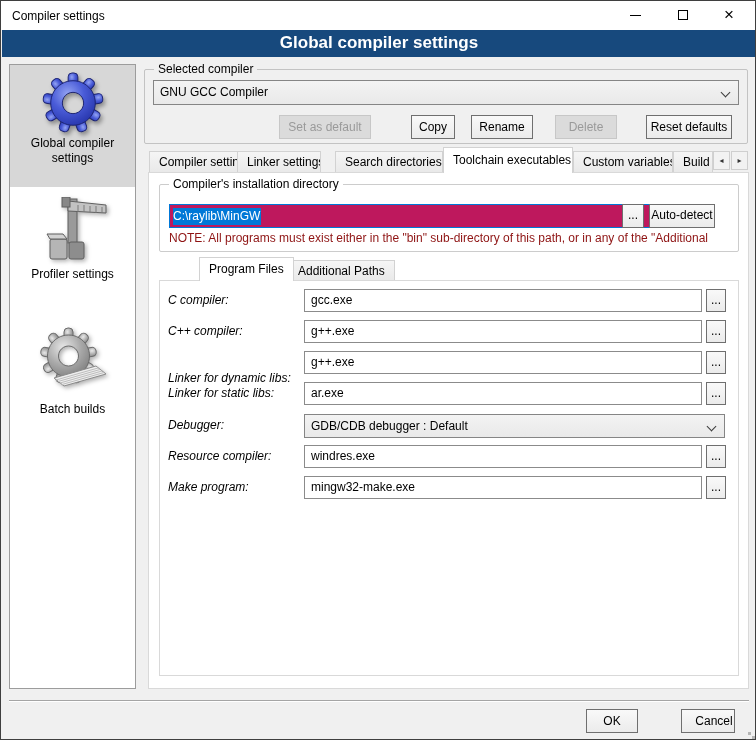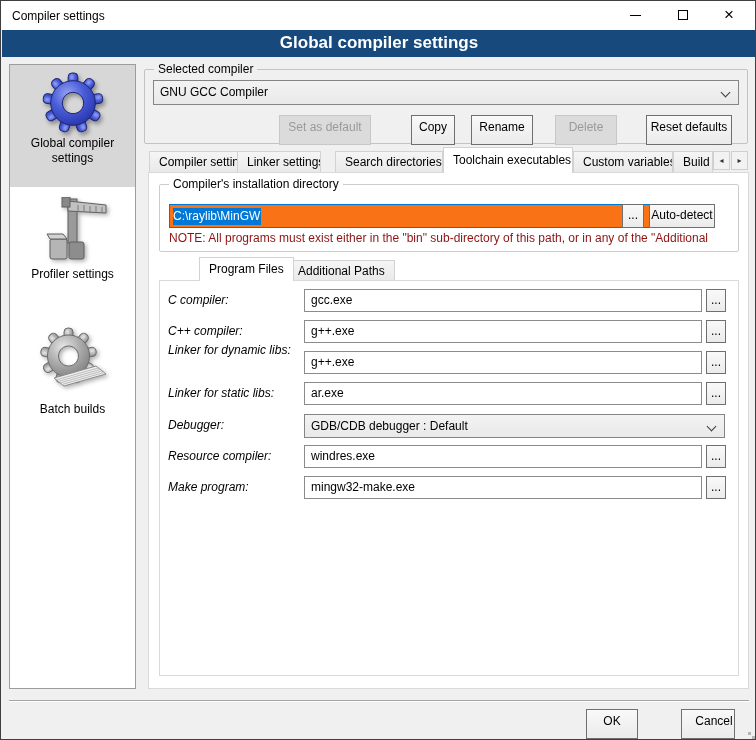--- a/index.html
+++ b/index.html
@@ -25,21 +25,21 @@
            border:1px solid #9c9c9c;}
   .sb-item{position:relative;width:100%;text-align:center;}
   .sb-item.selected{background:#d7d7d7;}
   .sb-item .ic{display:block;margin:0 auto;}
   .sb-label{display:block;line-height:15px;padding:2px 6px 6px 6px;}
   
   .groupbox{position:absolute;border:1px solid #c3c3c3;border-radius:2px;}
   .legend{position:absolute;top:-8px;left:9px;padding:0 4px;background:#f0f0f0;line-height:15px;}
   .legend.on-white{background:#fff;}
   
-  .btn{position:absolute;height:30px;border:1px solid #6f6f6f;
+  .btn{position:absolute;height:24px;border:1px solid #6f6f6f;
        background:linear-gradient(#f9f9f9,#ebebeb);text-align:center;line-height:22px;
        white-space:nowrap;overflow:hidden;}
   .btn.disabled{background:#dbdbdb;border-color:#c7c7c7;color:#9a9a9a;}
   .btn.small{line-height:20px;}
   
   .combo{position:absolute;border:1px solid #858585;background:linear-gradient(#f3f3f3,#e9e9e9);
          line-height:23px;padding-left:6px;}
   .chev{position:absolute;right:9px;top:8px;width:7px;height:7px;
         border-right:1.4px solid #3c3c3c;border-bottom:1.4px solid #3c3c3c;
         transform:rotate(45deg);}
@@ -47,21 +47,21 @@
   .tab{position:absolute;top:150px;height:21px;line-height:20px;padding:0 9px;
        border:1px solid #d2d2d2;border-bottom:none;background:linear-gradient(#f5f5f5,#e9e9e9);
        white-space:nowrap;overflow:hidden;z-index:1;}
   .tab.active{top:146px;height:26px;line-height:25px;background:#fff;z-index:3;}
   .tab-arrow{position:absolute;top:150px;width:17px;height:19px;border:1px solid #cfcfcf;
              background:#f2f2f2;text-align:center;line-height:17px;font-size:8px;color:#333;z-index:1;}
   
   .tabpanel{position:absolute;left:147px;top:171px;width:601px;height:517px;background:#fff;
             border:1px solid #d9d9d9;z-index:2;}
   
-  .path-input{position:absolute;left:168px;top:203px;width:484px;height:24px;background:#f97316;
+  .path-input{position:absolute;left:168px;top:203px;width:484px;height:24px;background:#be185d;
               border:1px solid #0078d7;line-height:22px;padding-left:3px;overflow:hidden;}
   .path-input .sel{background:#0078d7;color:#fff;padding:1px 1px 2px 0;}
   .note{position:absolute;left:168px;top:230px;width:568px;height:16px;color:#8e1313;
         white-space:nowrap;overflow:hidden;}
   
   .itab{position:absolute;border:1px solid #d2d2d2;border-bottom:none;
         background:linear-gradient(#f5f5f5,#e9e9e9);padding:0 9px;white-space:nowrap;z-index:3;margin-left:40px;}
   .itab.active{background:#fff;z-index:5;}
   .innerpanel{position:absolute;left:158px;top:279px;width:580px;height:396px;background:#fff;
               border:1px solid #d9d9d9;z-index:4;}
@@ -222,21 +222,21 @@
   <div class="innerpanel"></div>
 
   <span class="frm-label" style="top:292px;">C compiler:</span>
   <div class="frm-field" style="top:288px;">gcc.exe</div>
   <div class="btn small dots" style="top:288px;">...</div>
 
   <span class="frm-label" style="top:323px;">C++ compiler:</span>
   <div class="frm-field" style="top:319px;">g++.exe</div>
   <div class="btn small dots" style="top:319px;">...</div>
 
-  <span class="frm-label" style="top:342px;">Linker for dynamic libs:</span>
+  <span class="frm-label" style="top:370px;">Linker for dynamic libs:</span>
   <div class="frm-field" style="top:350px;">g++.exe</div>
   <div class="btn small dots" style="top:350px;">...</div>
 
   <span class="frm-label" style="top:385px;">Linker for static libs:</span>
   <div class="frm-field" style="top:381px;">ar.exe</div>
   <div class="btn small dots" style="top:381px;">...</div>
 
   <span class="frm-label" style="top:417px;">Debugger:</span>
   <div class="combo frm-select" style="top:413px;">
     <span>GDB/CDB debugger : Default</span>

